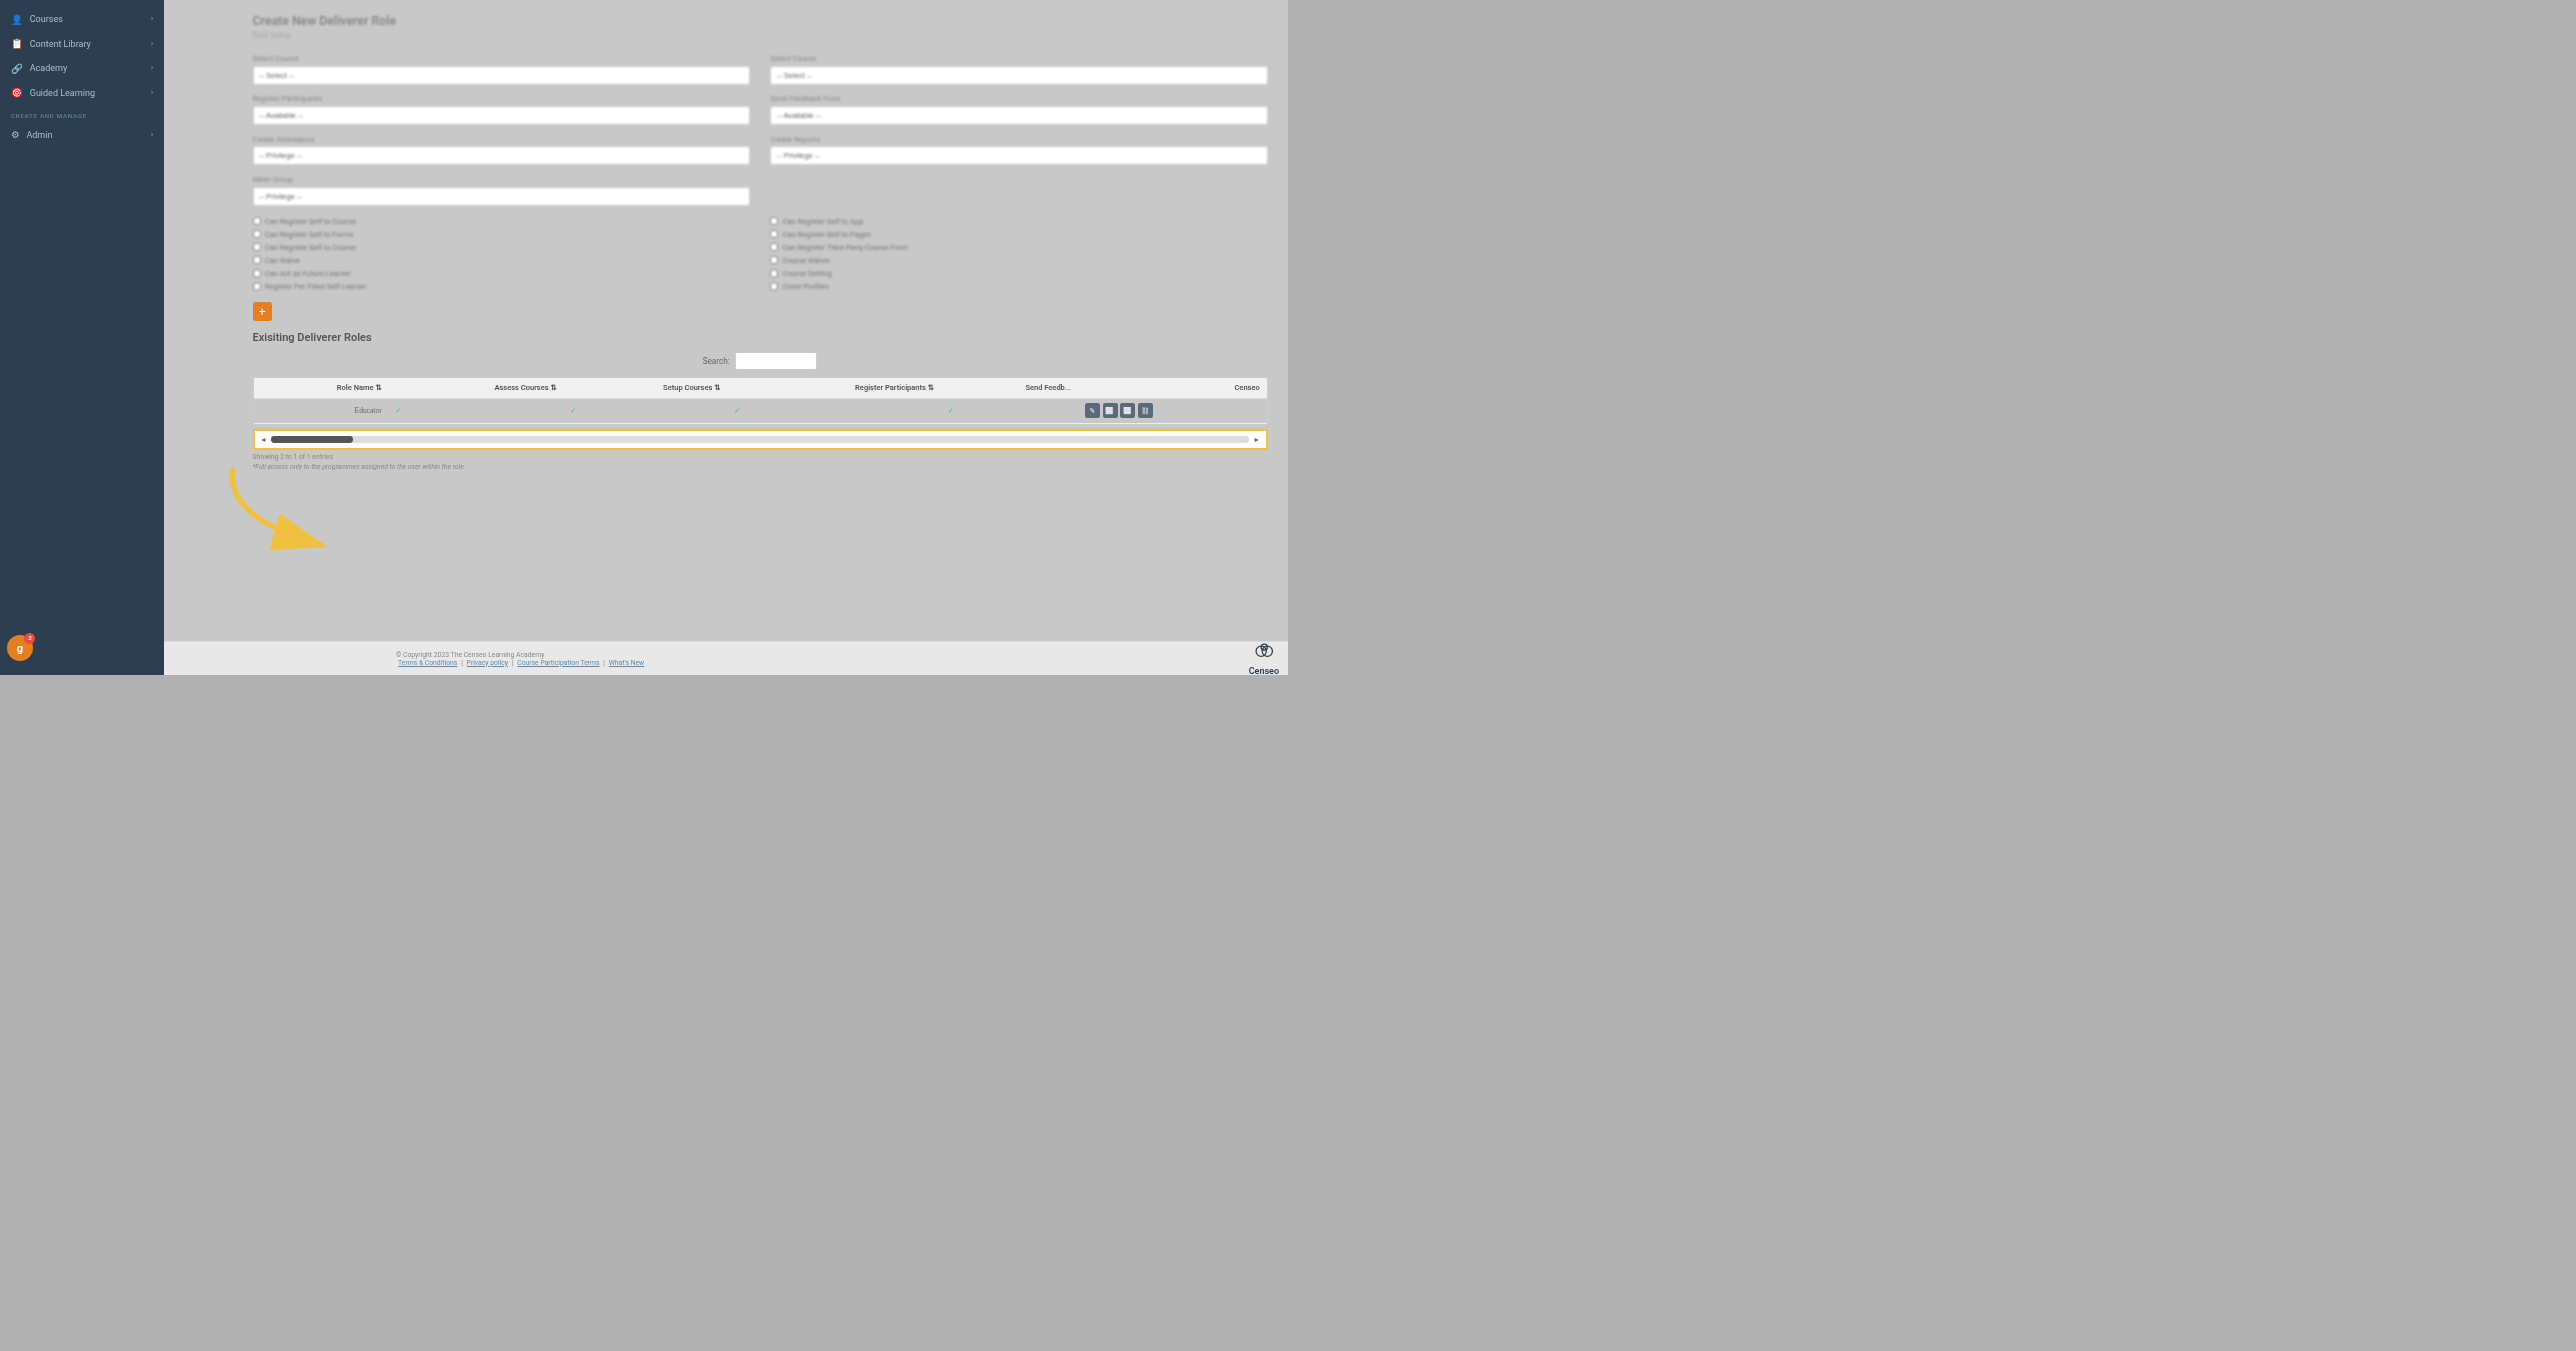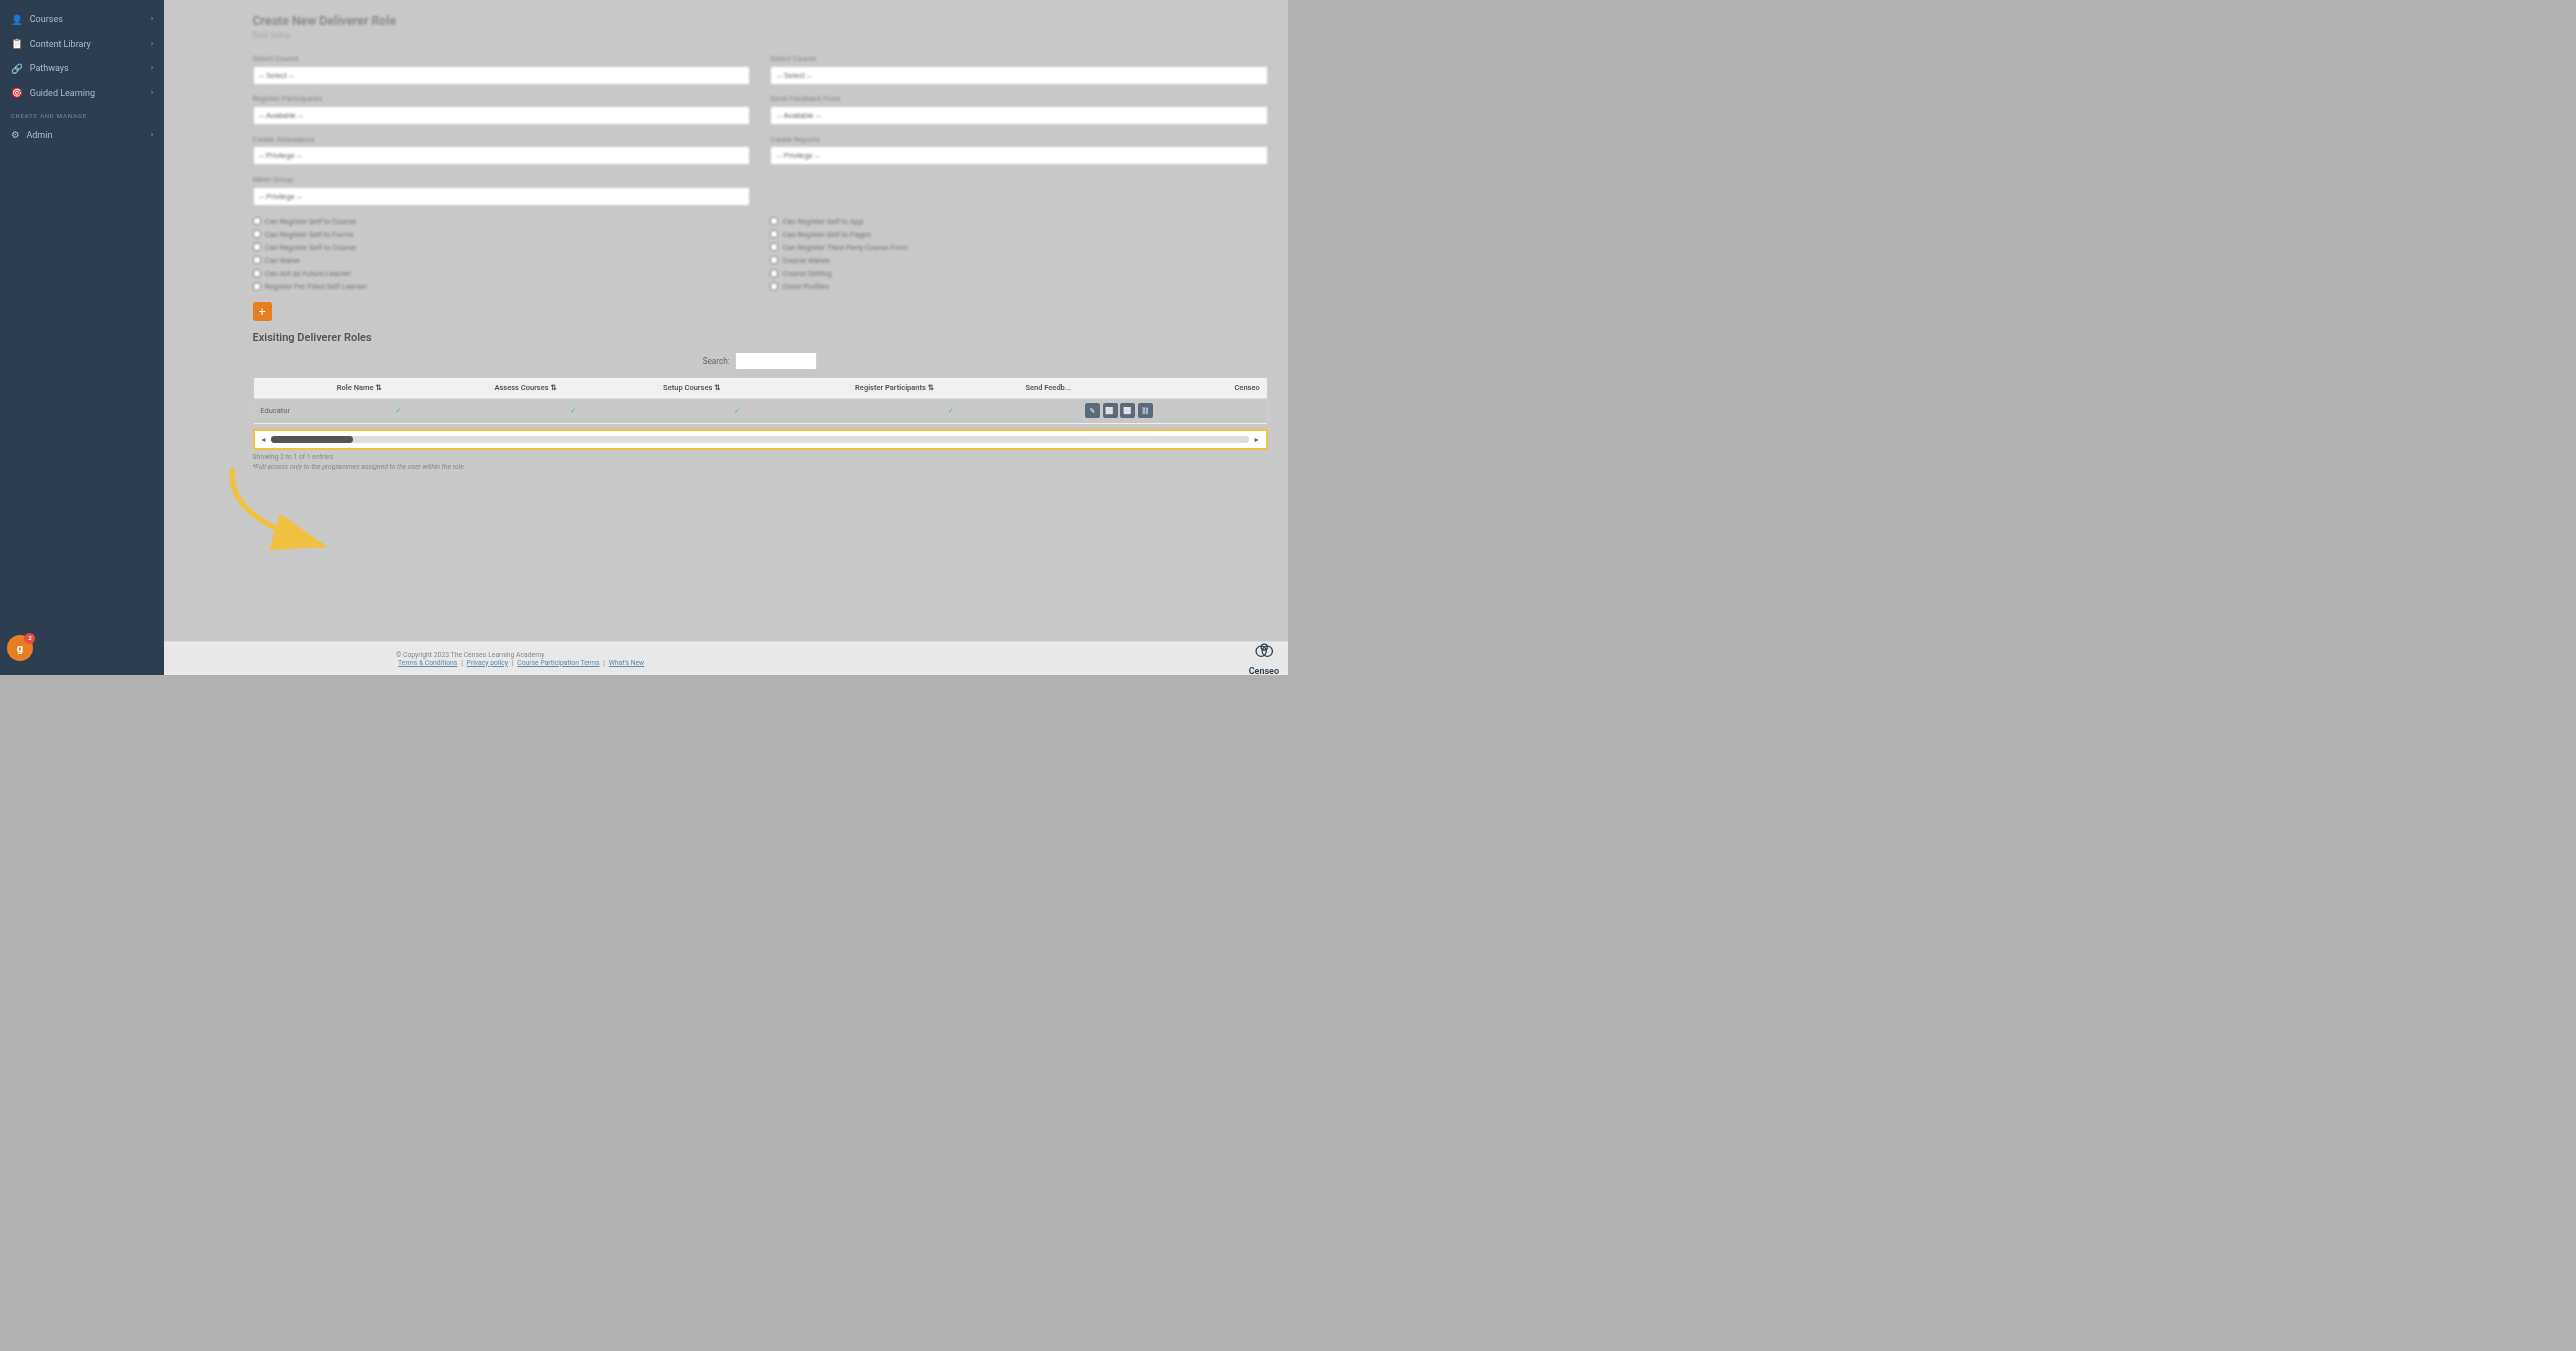--- a/index.html
+++ b/index.html
@@ -352,21 +352,21 @@
     <span>Courses</span>
     <span class="chevron">›</span>
   </div>
   <div class="sidebar-item">
     <span class="icon">📋</span>
     <span>Content Library</span>
     <span class="chevron">›</span>
   </div>
   <div class="sidebar-item">
     <span class="icon">🔗</span>
-    <span>Pathways</span>
+    <span>Academy</span>
     <span class="chevron">›</span>
   </div>
   <div class="sidebar-item">
     <span class="icon">🎯</span>
     <span>Guided Learning</span>
     <span class="chevron">›</span>
   </div>
 
   <div class="sidebar-section-label">CREATE AND MANAGE</div>
 
@@ -505,21 +505,21 @@
             <th>Role Name ⇅</th>
             <th>Assess Courses ⇅</th>
             <th>Setup Courses ⇅</th>
             <th>Register Participants ⇅</th>
             <th>Send Feedb...</th>
             <th>Censeo</th>
           </tr>
         </thead>
         <tbody>
           <tr>
-            <td style="text-align:left; color:#666;">Educator</td>
+            <td style="text-align:right; color:#666;font-family:Liberation Serif, serif;">Educator</td>
             <td style="color:#2ecc71;">✓</td>
             <td style="color:#2ecc71;">✓</td>
             <td style="color:#2ecc71;">✓</td>
             <td style="color:#2ecc71;">✓</td>
             <td>
               <div class="action-icons">
                 <button class="action-icon-btn" title="Edit">✎</button>
                 <button class="action-icon-btn" title="Copy">⬜</button>
                 <button class="action-icon-btn" title="Delete">⬜</button>
                 <button class="action-icon-btn" title="Link">⛓</button>

